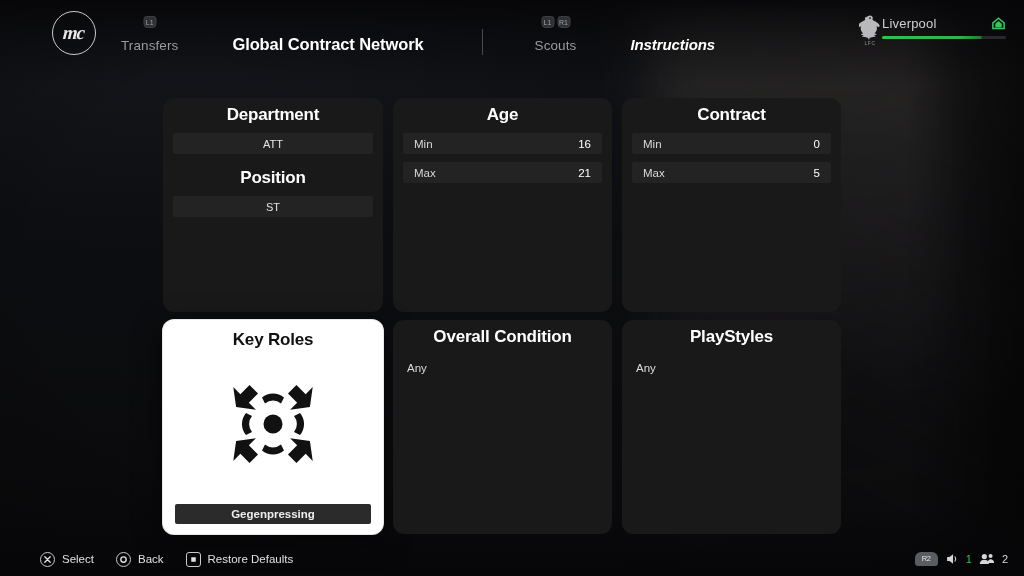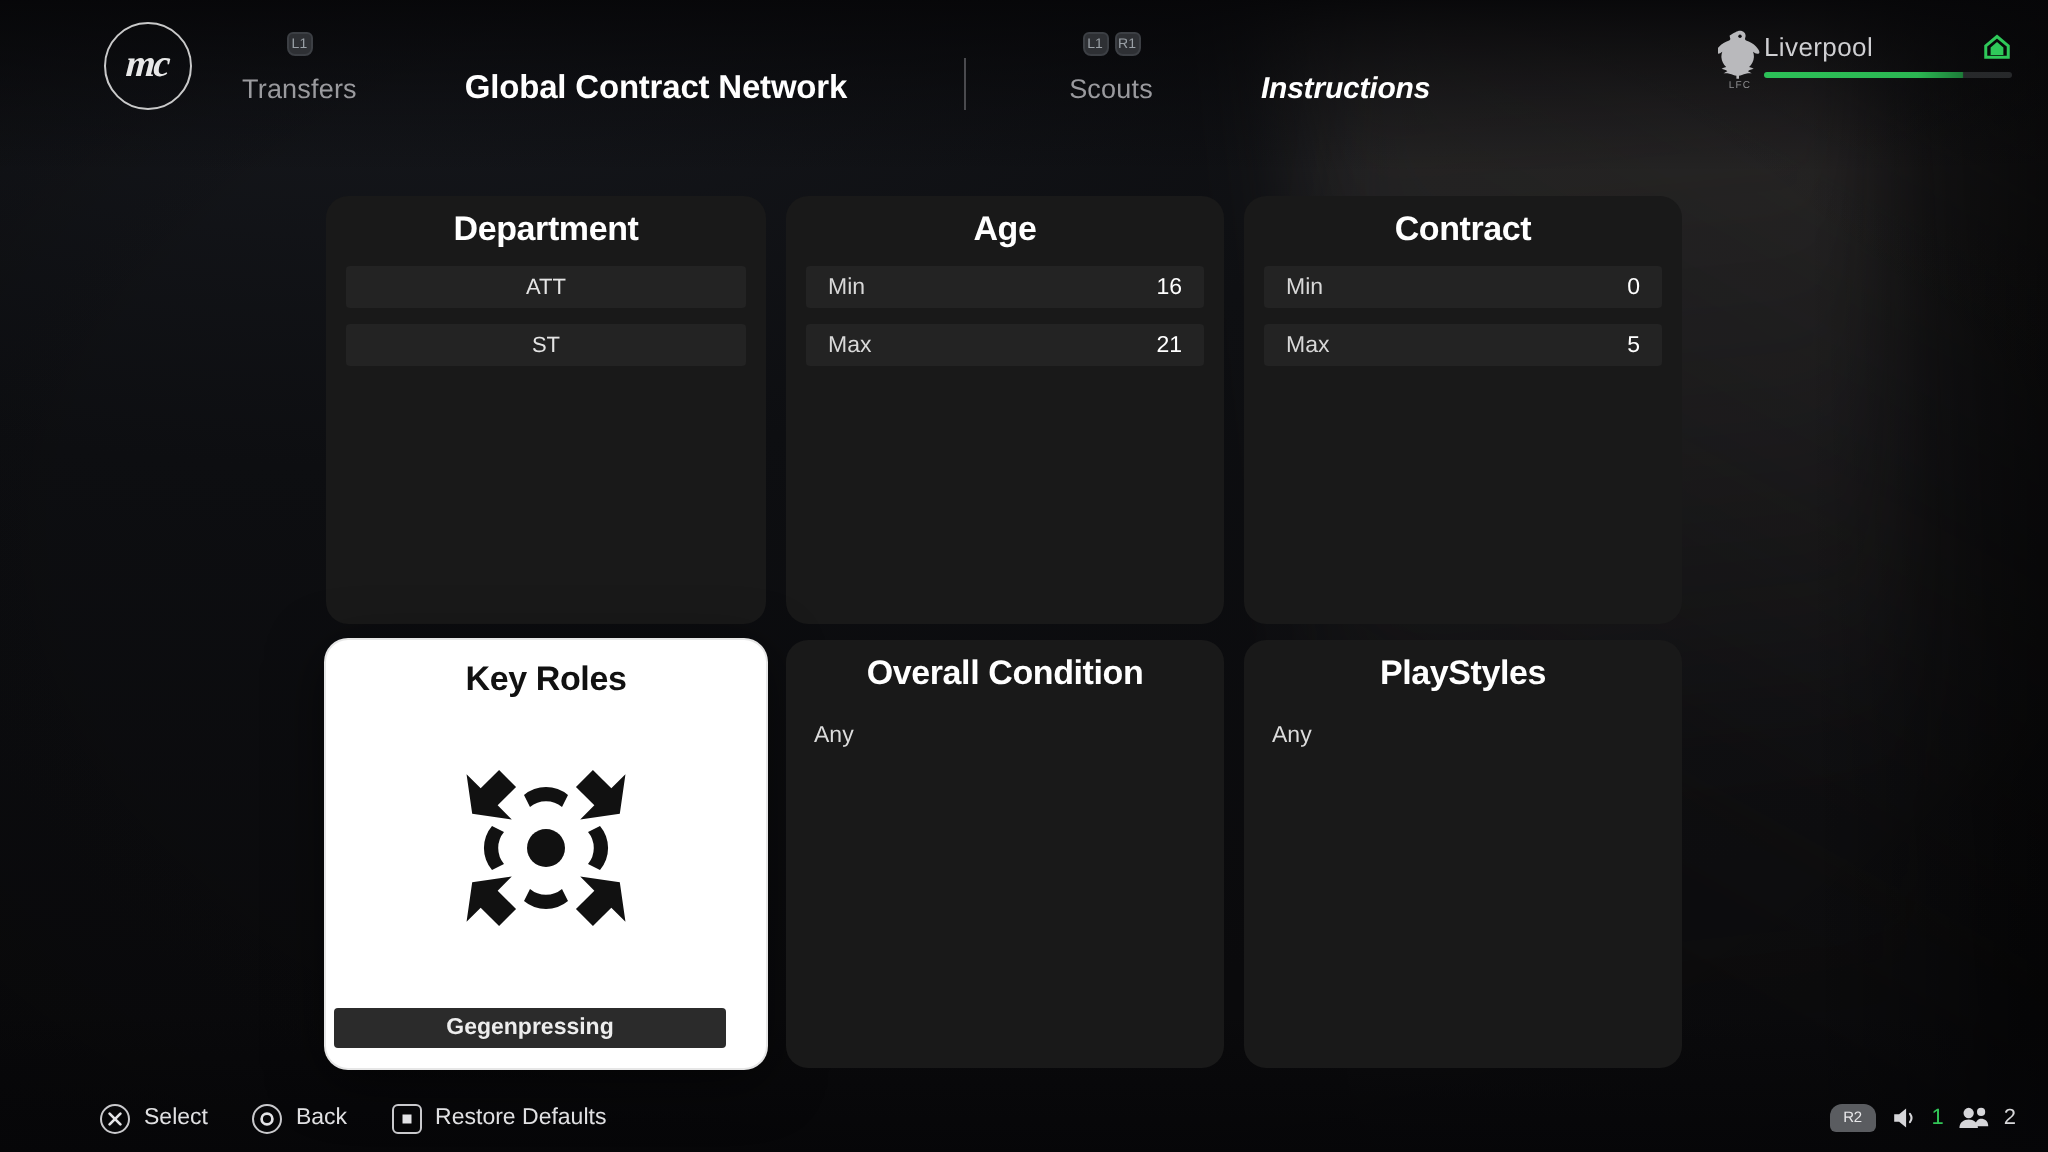--- a/index.html
+++ b/index.html
@@ -239,20 +239,21 @@
     height: 214px;
     box-shadow: 0 0 0 1px rgba(255,255,255,0.9), 0 6px 28px rgba(0,0,0,0.55);
     padding: 4px;
     display: flex; flex-direction: column;
   }
   .sel-inner {
     background: #ffffff;
     border-radius: 8px;
     flex: 1;
     display: flex; flex-direction: column;
+    align-items: center;
     position: relative;
     gap: 22px;
   }
   .card.selected .card-title { color: #111111; padding-top: 6px; }
   .role-icon-wrap {
     flex: 1;
     display: flex; align-items: center; justify-content: center;
     width: 100%;
     margin-top: -6px;
   }
@@ -268,21 +269,21 @@
   .role-pill-text {
     font-size: 11.5px; color: #ededed;
   }
 
   
   .footer {
     position: absolute;
     left: 0; right: 0; bottom: 0;
     height: 34px;
     display: flex; align-items: center;
-    padding: 0 16px 0 50px;
+    padding: 0 16px 0 40px;
     z-index: 7;
   }
   .fbtn {
     display: flex; align-items: center;
     margin-right: 22px;
     cursor: pointer;
   }
   .fglyph {
     width: 15px; height: 15px;
     border-radius: 50%;
@@ -388,20 +389,21 @@
 
   <div class="grid">
 
     <div class="row row-1">
 
       <div class="card c1">
         <div class="card-title">Department</div>
         <div class="vrow centered">
           <span class="vlabel">ATT</span>
         </div>
+        <div class="card-title sub">Position</div>
         <div class="vrow centered">
           <span class="vlabel">ST</span>
         </div>
       </div>
 
       <div class="card c2">
         <div class="card-title">Age</div>
         <div class="vrow">
           <span class="vlabel">Min</span>
           <span class="vval">16</span>

